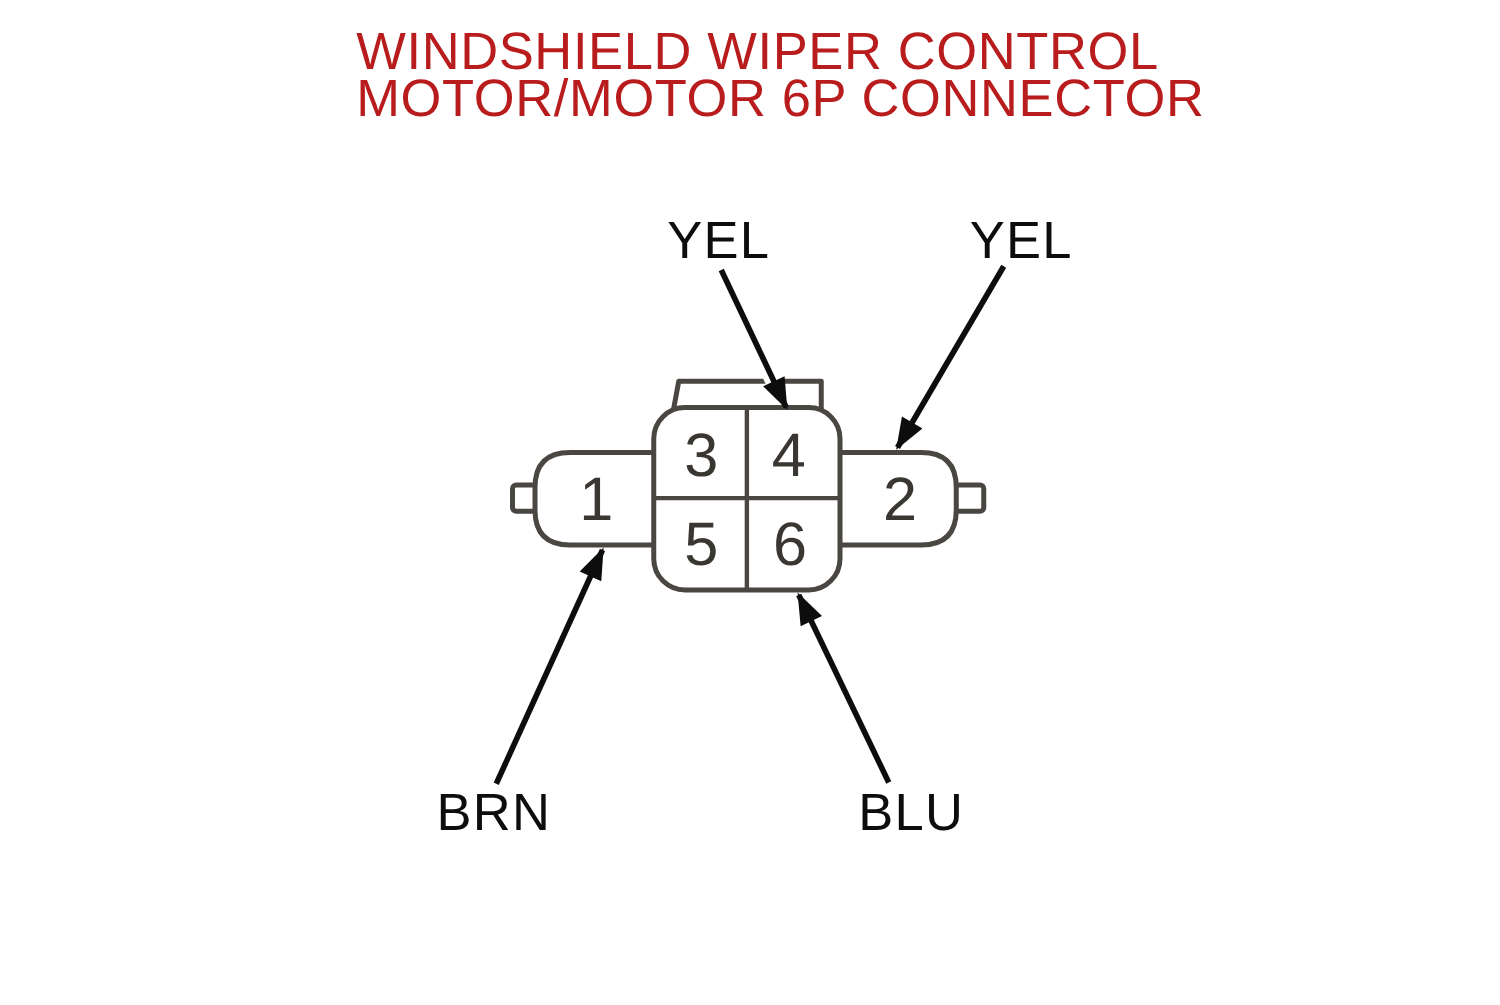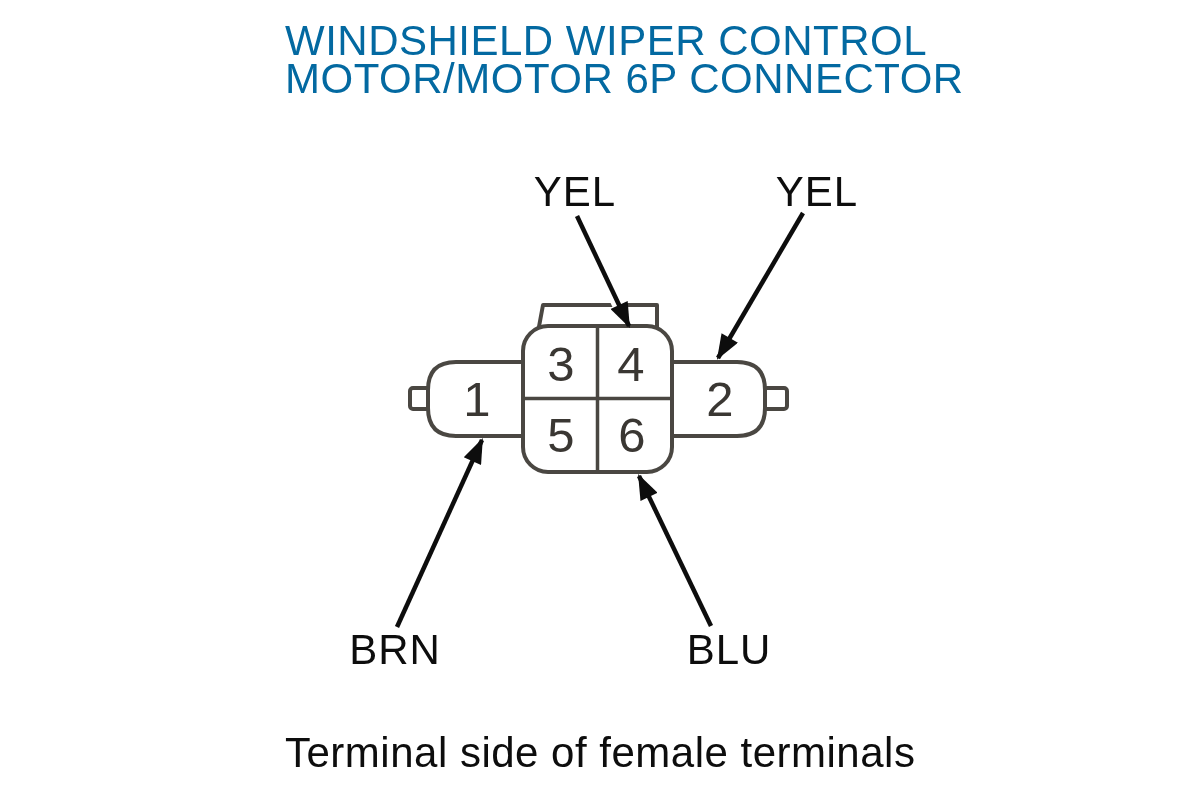--- a/index.html
+++ b/index.html
@@ -14,21 +14,21 @@
     background: #ffffff;
     overflow: hidden;
     font-family: "Liberation Sans", sans-serif;
   }
   .title-block {
     position: absolute;
     left: 285px;
     top: 22px;
     font-size: 42px;
     line-height: 38px;
-    color: #0369a1;
+    color: #b91c1c;
     letter-spacing: 0.5px;
     white-space: nowrap;
   }
   .caption {
     position: absolute;
     left: 285px;
     top: 732px;
     font-size: 42px;
     line-height: 42px;
     color: #0d0d0d;
@@ -114,15 +114,14 @@
     <line class="arrow-line" marker-end="url(#arrowhead)" x1="803" y1="213" x2="718" y2="358"></line>
     <line class="arrow-line" marker-end="url(#arrowhead)" x1="397" y1="627" x2="482" y2="440"></line>
     <line class="arrow-line" marker-end="url(#arrowhead)" x1="711" y1="626" x2="639" y2="476"></line>
 
     <text class="wire-label" x="575" y="206" text-anchor="middle">YEL</text>
     <text class="wire-label" x="817" y="206" text-anchor="middle">YEL</text>
     <text class="wire-label" x="395" y="664" text-anchor="middle">BRN</text>
     <text class="wire-label" x="729" y="664" text-anchor="middle">BLU</text>
   </svg>
 
-  <div class="caption">Terminal side of female terminals</div>
 
 </div>
 
 </body></html>

